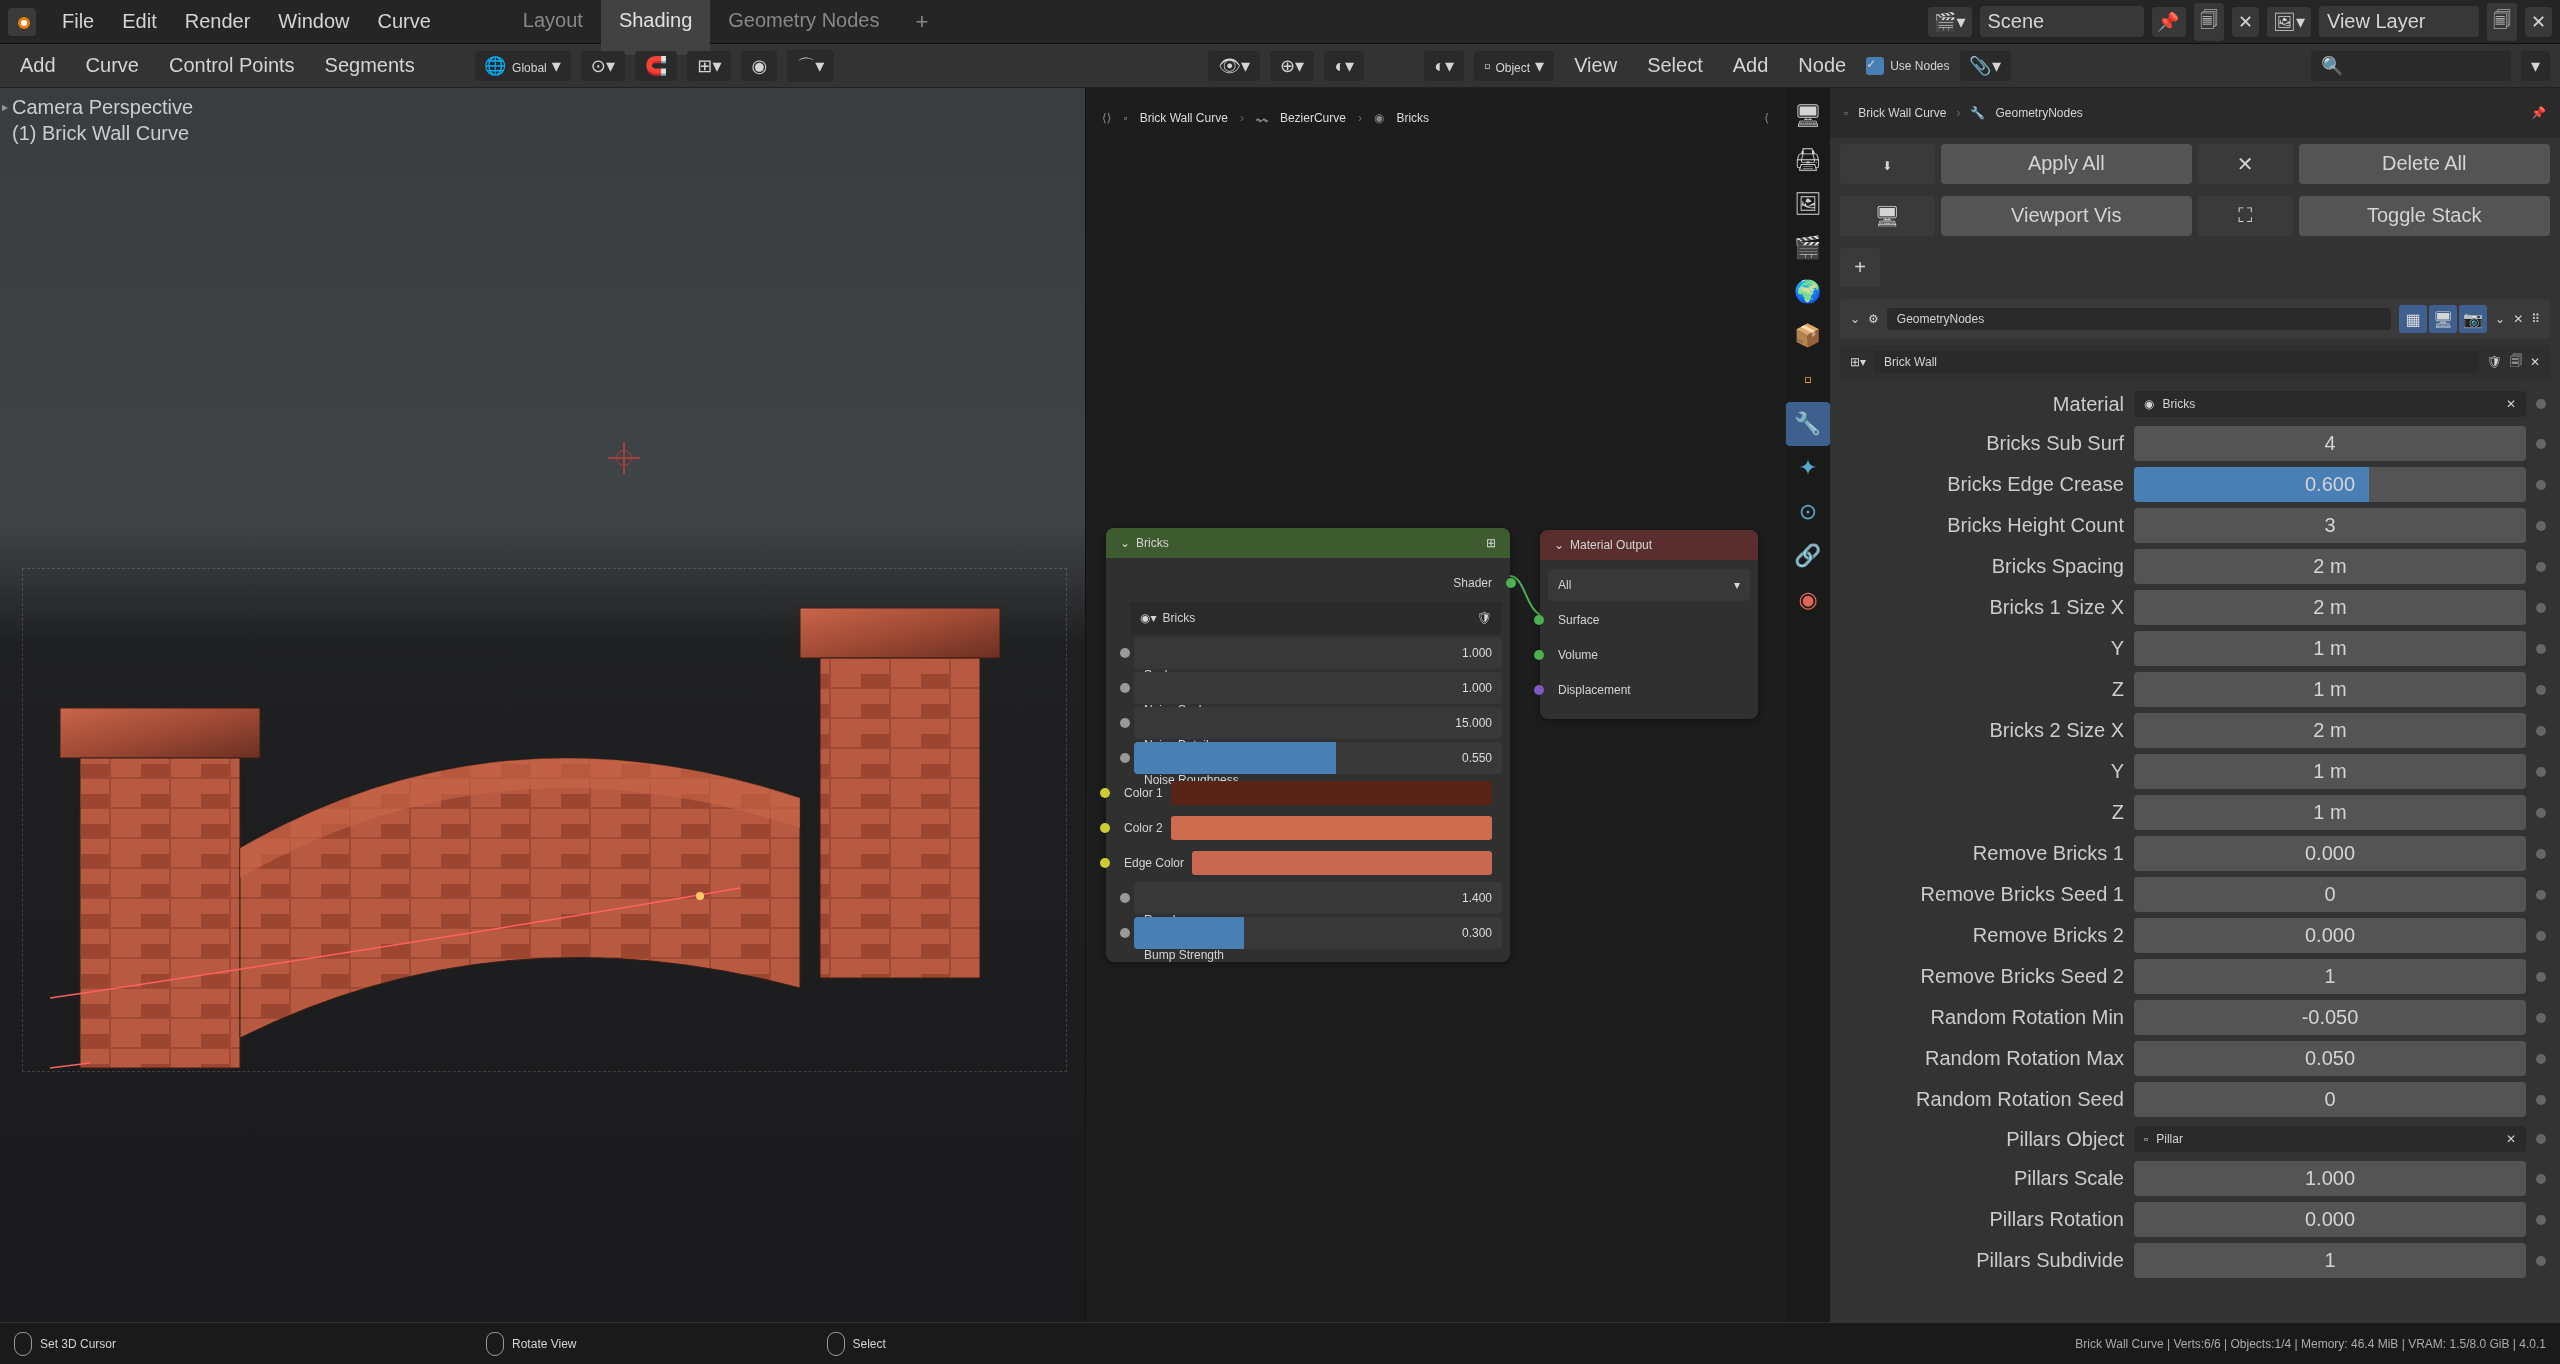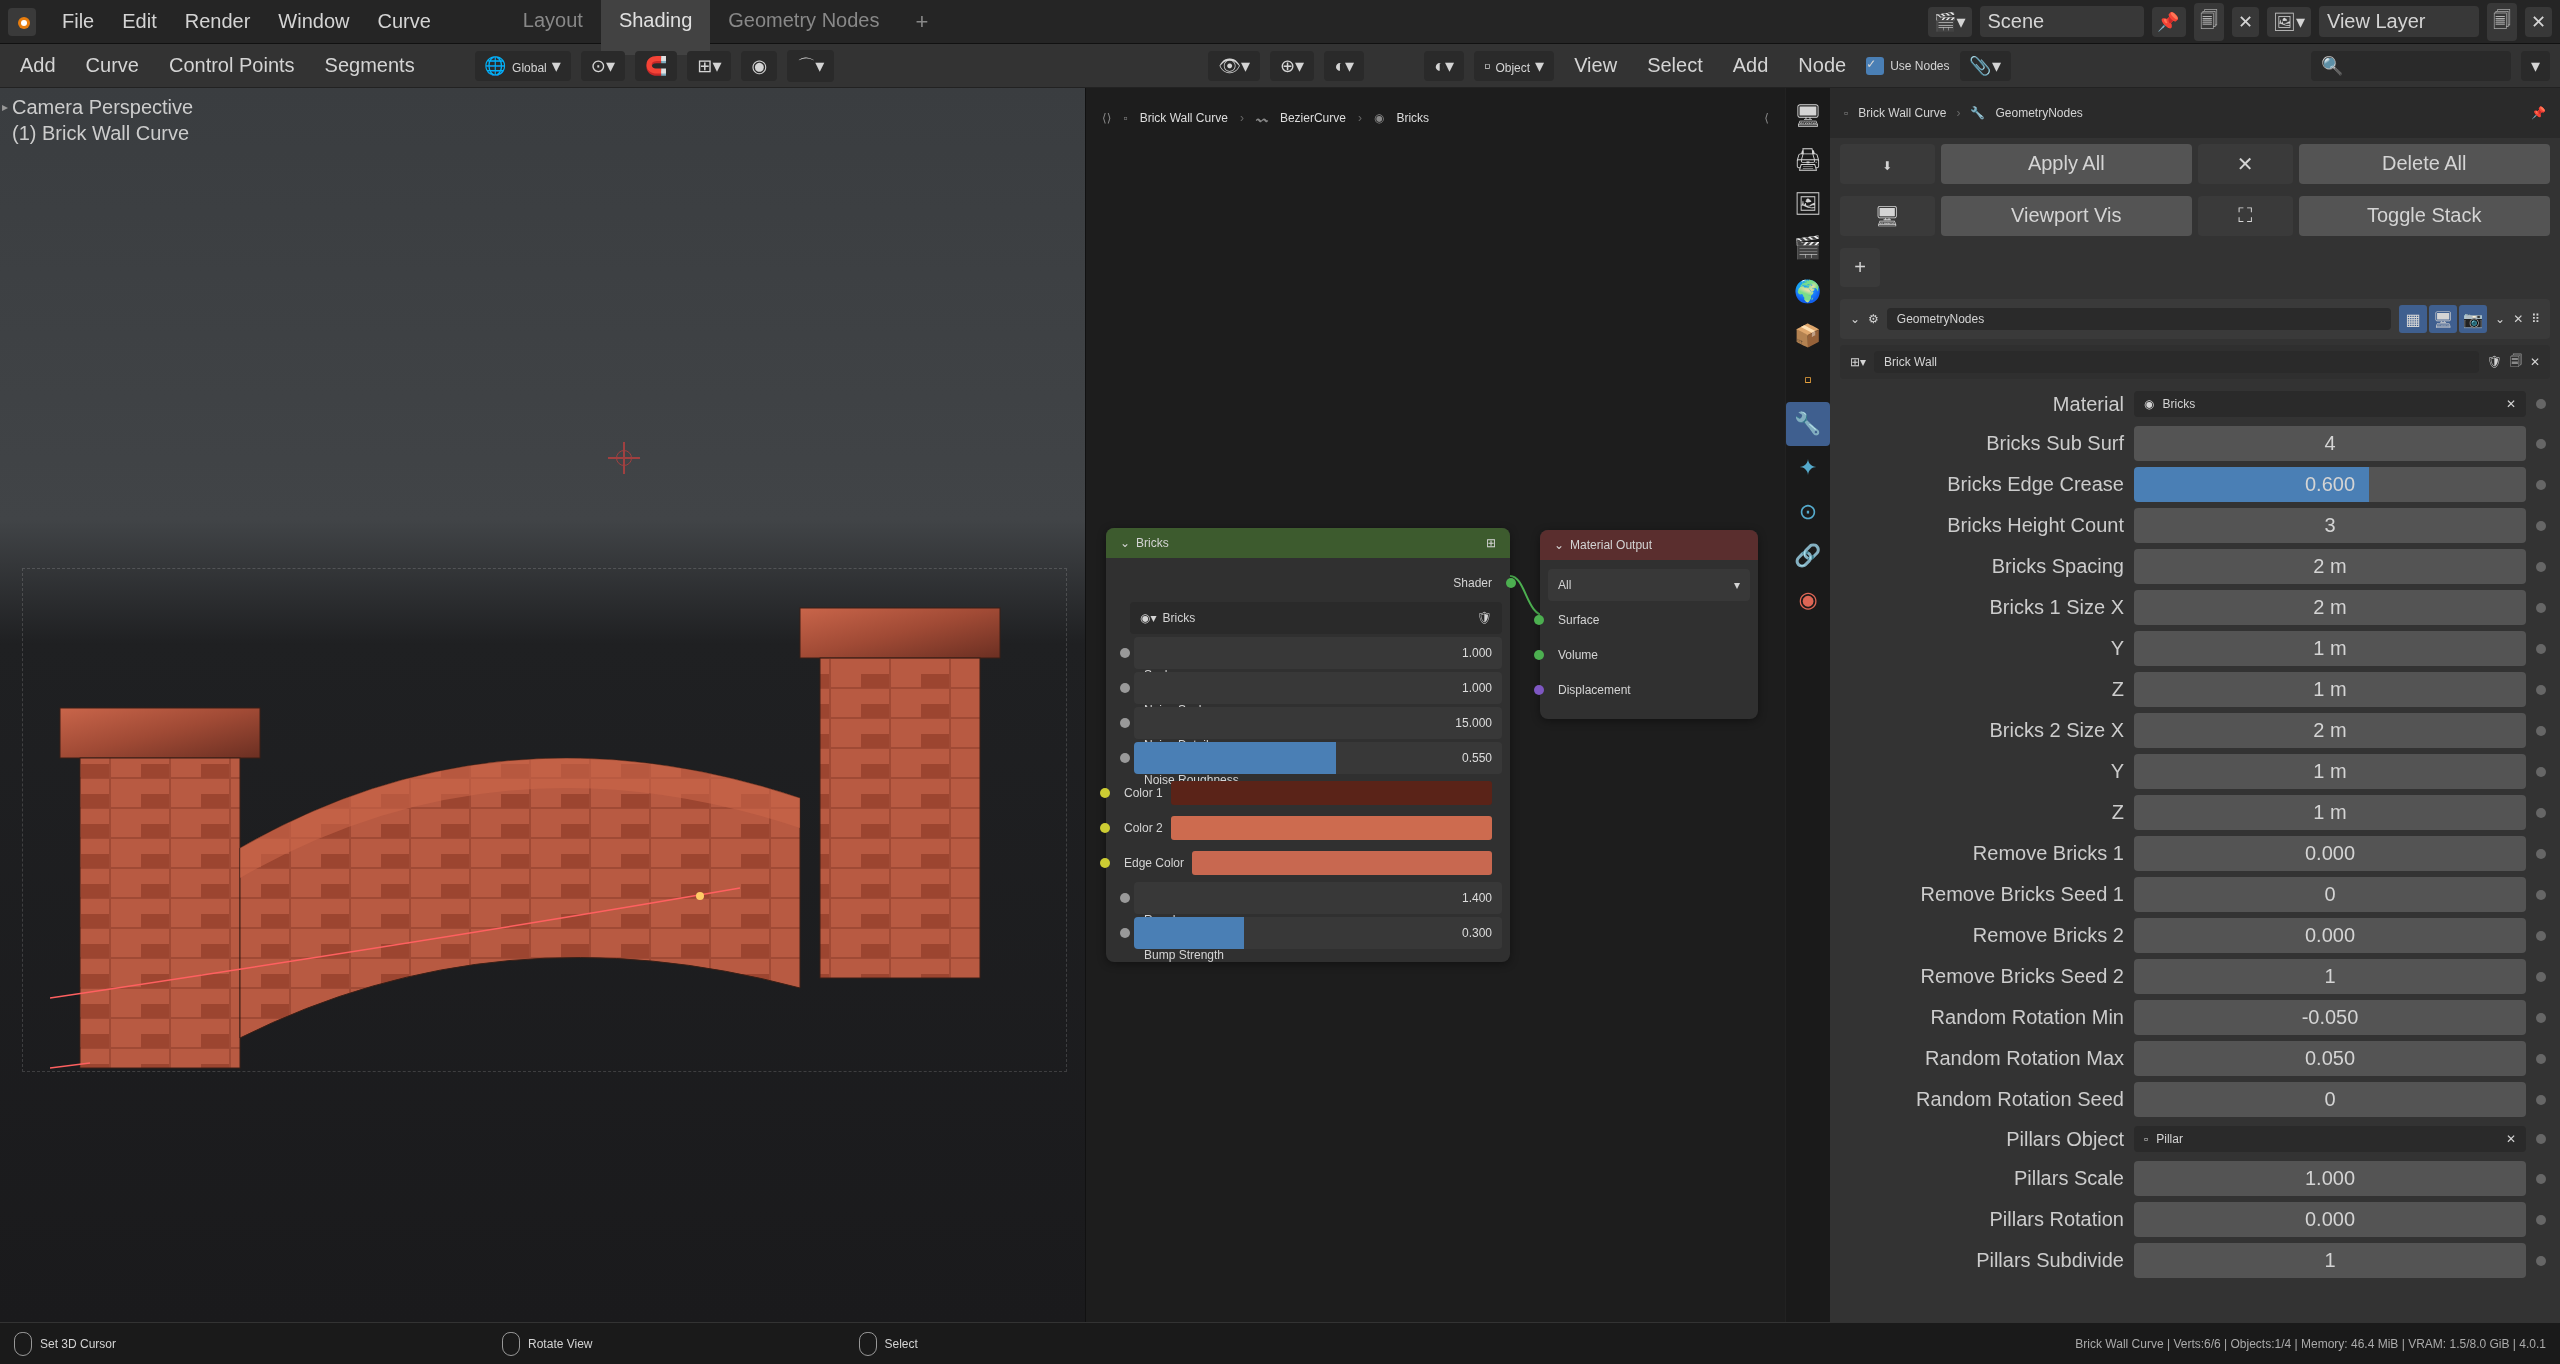--- a/index.html
+++ b/index.html
@@ -60,21 +60,21 @@
 .mod-name-box { background: #2a2a2a; flex: 1; padding: 4px 10px; border-radius: 4px; }
 .mod-toggles { display: flex; gap: 2px; }
 .mod-toggle { width: 28px; height: 28px; background: #3f5f8f; border-radius: 3px; display: flex; align-items: center; justify-content: center; font-size: 16px; }
 .prop-row { display: flex; align-items: center; padding: 3px 14px; gap: 10px; }
 .prop-label { width: 280px; text-align: right; font-size: 20px; color: #ccc; }
 .prop-value { flex: 1; background: #545454; border-radius: 4px; padding: 6px 10px; text-align: center; font-size: 20px; position: relative; }
 .prop-value.gradient { background: linear-gradient(90deg, #4a7fb5 0%, #4a7fb5 60%, #545454 60%); }
 .prop-dot { width: 10px; height: 10px; border-radius: 50%; background: #666; }
 .material-row { display: flex; align-items: center; padding: 6px 14px; gap: 10px; }
 .mat-box { flex: 1; background: #2a2a2a; border-radius: 4px; padding: 6px 10px; display: flex; align-items: center; gap: 8px; font-size: 20px; }
-.statusbar { height: 42px; background: #1a1a1a; border-top: 1px solid #333; display: flex; align-items: center; padding: 0 14px; font-size: 20px; gap: 46px; }
+.statusbar { height: 42px; background: #1a1a1a; border-top: 1px solid #333; display: flex; align-items: center; padding: 0 14px; font-size: 20px; gap: 30px; }
 .status-item { display: flex; align-items: center; gap: 8px; color: #999; }
 .status-right { margin-left: auto; color: #aaa; }
 .mouse-icon { width: 18px; height: 24px; border: 1.5px solid #999; border-radius: 9px 9px 10px 10px; position: relative; }
 svg.brick-svg { width: 100%; height: 100%; }
 </style>
 </head>
 <body>
 
 <div class="topbar">
   <div class="logo">

